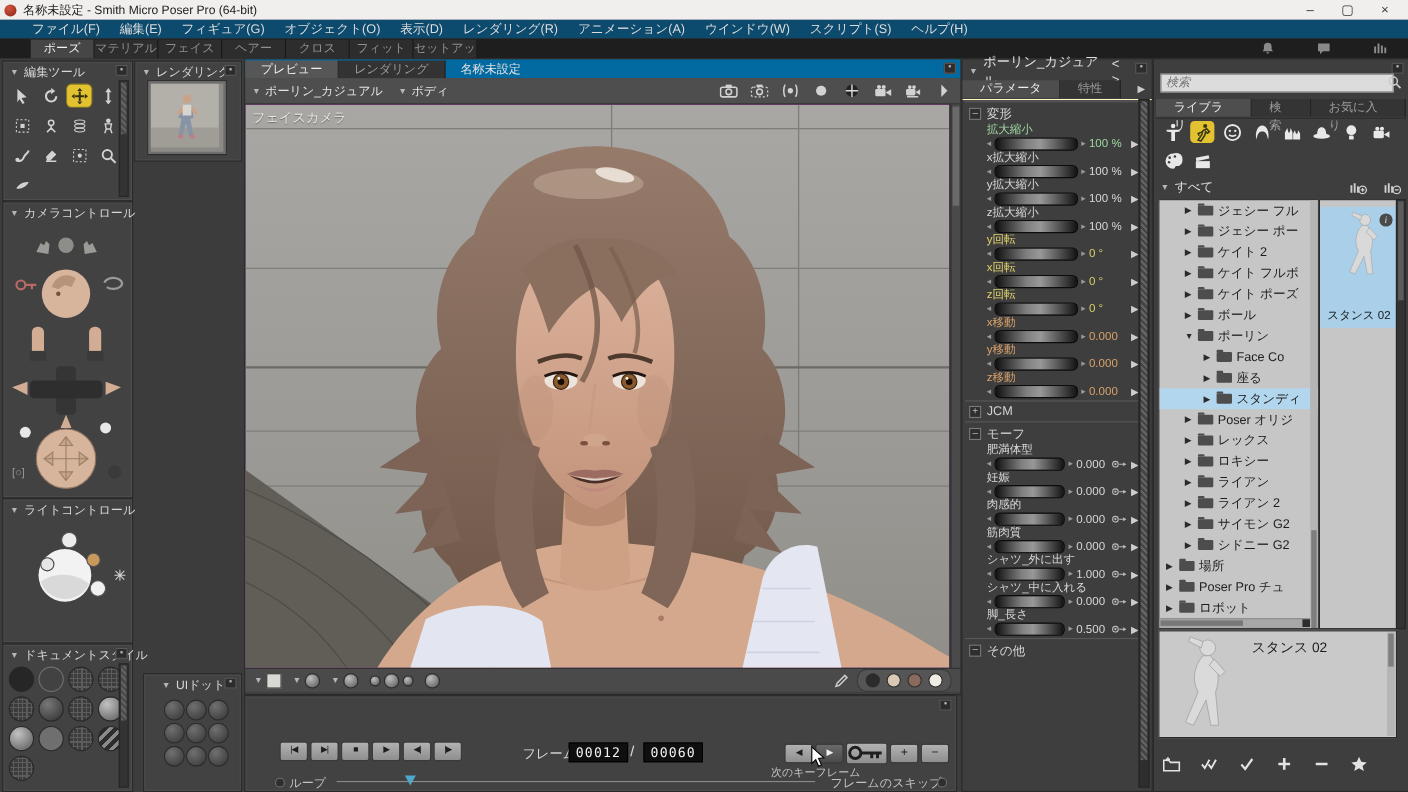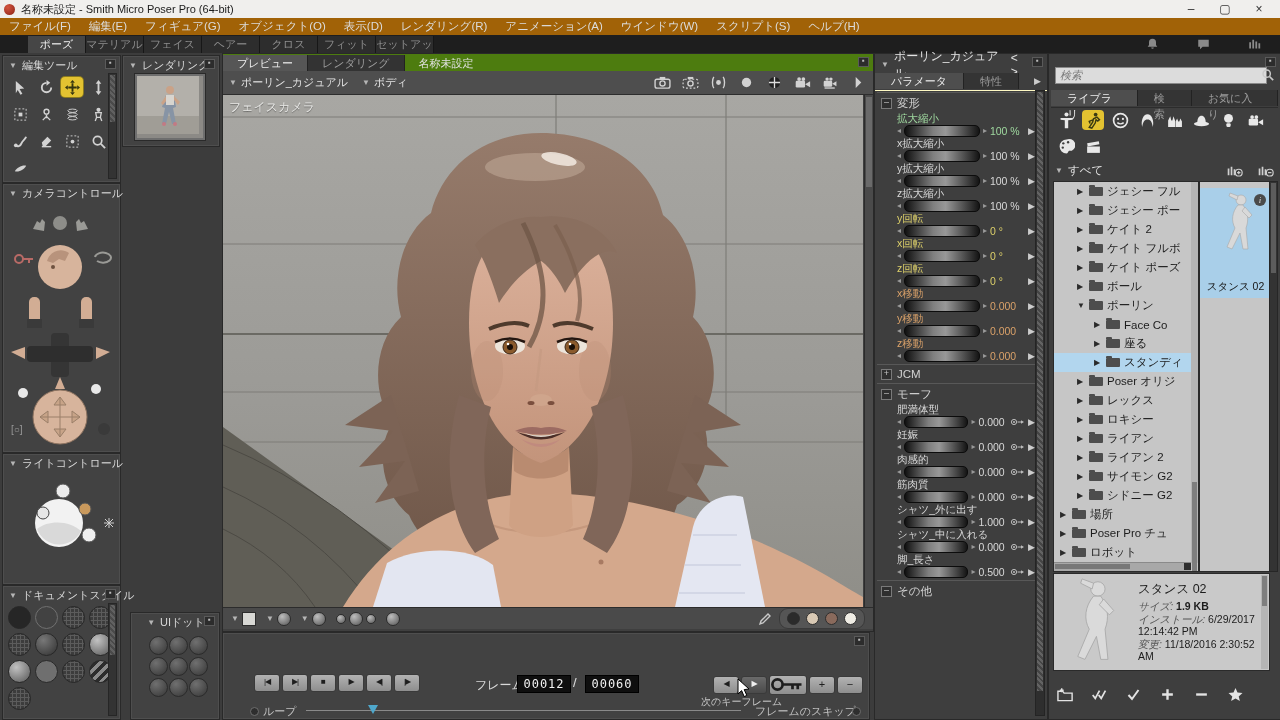--- a/index.html
+++ b/index.html
@@ -6,22 +6,22 @@
   body{width:1280px;height:720px;overflow:hidden;position:relative;background:#3c3c3c;
        font-family:"Liberation Sans",sans-serif;color:#ddd;font-size:11px}
   svg{display:block}
 
   
   #titlebar{position:absolute;top:0;left:0;right:0;height:18px;background:#f0efed;color:#1c1c1c;
             display:flex;align-items:center;gap:6px;padding:0 4px;font-size:11px}
   #appicon{width:11px;height:11px;border-radius:50%;background:radial-gradient(circle at 35% 30%,#d4543e,#8a2418);flex:0 0 auto}
   #winctl{margin-left:auto;display:flex}
   #winctl>span{width:34px;text-align:center;line-height:18px;color:#333;font-size:12px}
-  #menubar{position:absolute;top:18px;left:0;right:0;height:17px;background:#a16207;display:flex;
-           align-items:center;padding-left:0;font-size:11.5px;color:#dcdcdc}
+  #menubar{position:absolute;top:18px;left:0;right:0;height:17px;background:#0c4a6e;display:flex;
+           align-items:center;padding-left:20px;font-size:11.5px;color:#dcdcdc}
   .menu-item{padding:0 9px}
   #tabrow{position:absolute;top:35px;left:0;right:0;height:18px;background:#1e1e1e;display:flex;
           align-items:flex-end;padding-left:28px}
   .rtab{width:57px;text-align:center;font-size:11px;color:#8f8f8f;background:#2d2d2d;
         border-right:1px solid #171717;height:17px;line-height:17px}
   .rtab.active{background:#464646;color:#f2f2f2}
   #topicons{position:absolute;right:18px;top:37px;display:flex;gap:36px;color:#8a8a8a}
   #topicons svg{width:15px;height:14px}
 
   
@@ -49,21 +49,21 @@
   .sv-flat{background:#6f6f6f}
   .sv-stripe{background:repeating-linear-gradient(135deg,#8a8a8a 0 3px,#2c2c2c 3px 7px)}
 
   #renderthumb{position:absolute;left:12px;top:18px;width:66px;height:62px;background:#8c8a86;
                border:2px solid #6e6e6e;box-shadow:0 0 0 1px #2a2a2a}
   #uidotgrid{display:grid;grid-template-columns:repeat(3,20px);padding:6px 0 0 18px;row-gap:2px}
   .udot{width:17px;height:17px;border-radius:50%;background:radial-gradient(circle at 35% 30%,#707070,#353535);border:1px solid #2b2b2b}
 
   
   #viewport{position:absolute;left:222px;top:53px;width:650px;height:577px;background:#3f3f3f;border:1px solid #292929}
-  #vtabs{height:17px;background:#4d7c0f;display:flex;align-items:flex-end}
+  #vtabs{height:17px;background:#0369a1;display:flex;align-items:flex-end}
   .vtab{padding:0 14px;height:16px;line-height:16px;font-size:11px;color:#9c9c9c;background:#333;border-right:1px solid #222}
   .vtab.active{background:#565656;color:#efefef}
   #vdoctitle{margin-left:14px;color:#e2e2e2;height:16px;line-height:16px}
   #vtoolbar{height:23px;background:#4e4e4e;display:flex;align-items:center;padding:0 6px;gap:14px;border-bottom:1px solid #2d2d2d}
   .vdrop{display:flex;align-items:center;gap:4px;color:#e4e4e4;font-size:11px}
   #vtoolicons{margin-left:auto;display:flex;align-items:center;gap:11px;color:#d2d2d2}
   #vtoolicons svg{width:17px;height:13px}
   #canvas3d{position:relative;width:640px;height:512px;overflow:hidden;background:#701a75;float:left}
   #camlabel{position:absolute;left:6px;top:4px;color:#e8e8e6;font-size:12px;text-shadow:0 1px 1px rgba(0,0,0,.4);z-index:5}
   #vscrollstrip{float:right;width:8px;height:512px;background:#4a4a4a;border-left:1px solid #2c2c2c}
@@ -1164,25 +1164,20 @@
   <div id="linfo">
     <svg width="74" height="92" viewBox="0 0 50 64" style="position:absolute;left:4px;top:2px">
       <g fill="#dadada" stroke="#a8a8a8" stroke-width=".6">
         <circle cx="27" cy="9" r="5"></circle>
         <path d="M24 5 L16 2 L15 5 L23 9 Z"></path>
         <path d="M24 14 c-6 7 -7 16 -3 23 l-8 19 5 2 8 -16 3 16 h5 l-2 -21 c3 -8 2 -16 -3 -23 z"></path>
         <path d="M31 16 l7 8 -3 3 -7 -7 z"></path>
       </g>
     </svg>
     <div class="ttl">スタンス 02</div>
-    <div class="meta">
-      <i>サイズ:</i> <b>1.9 KB</b><br>
-      <i>インストール:</i> <span>6/29/2017 12:14:42 PM</span><br>
-      <i>変更:</i> <span>11/18/2016 2:30:52 AM</span>
-    </div>
     <div id="infovs">
         <i></i>
       </div>
   </div>
   <div id="ltoolbar">
       <span>
         <svg viewBox="0 0 18 15">
           <path d="M1 4h5l1.5 2H16v8H1z" fill="none" stroke="currentColor" stroke-width="1.5"></path>
           <path d="M5 1v4M3 3h4" stroke="currentColor" stroke-width="1.5"></path>
         </svg>

